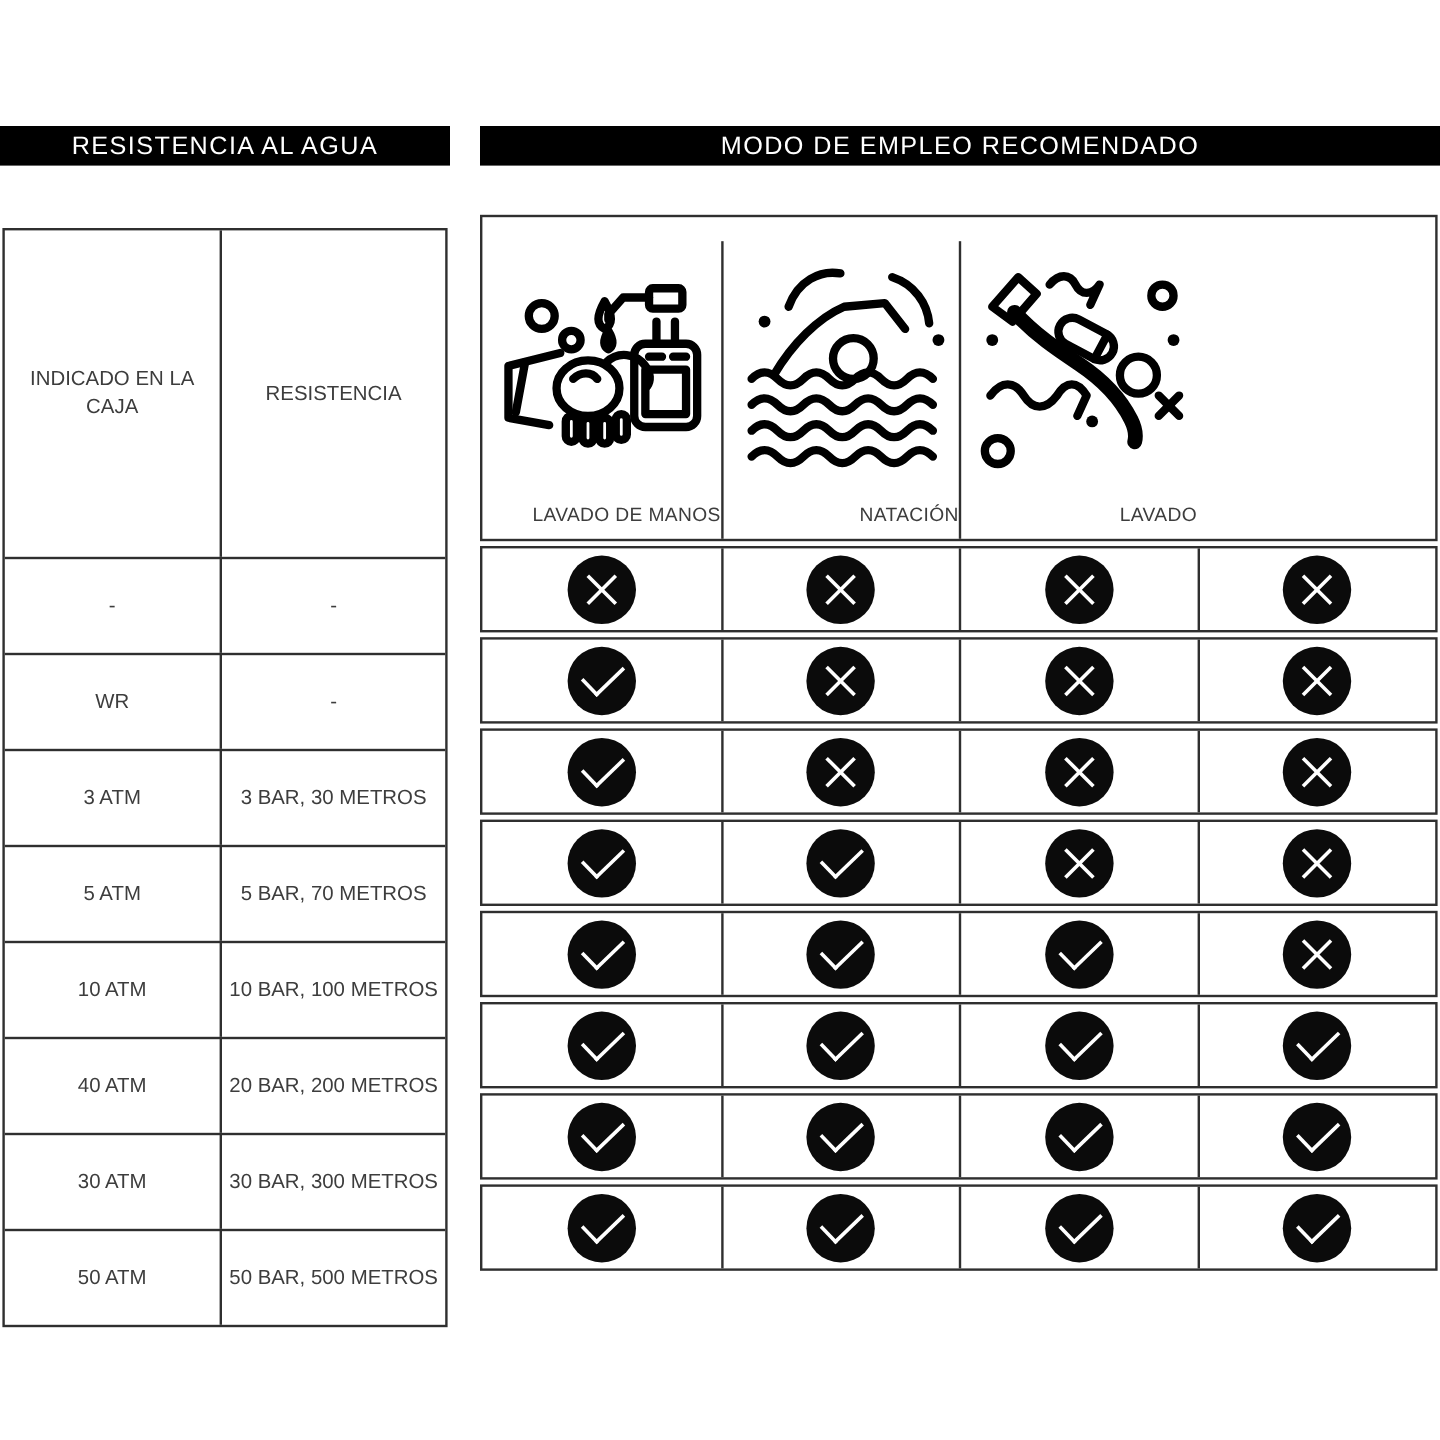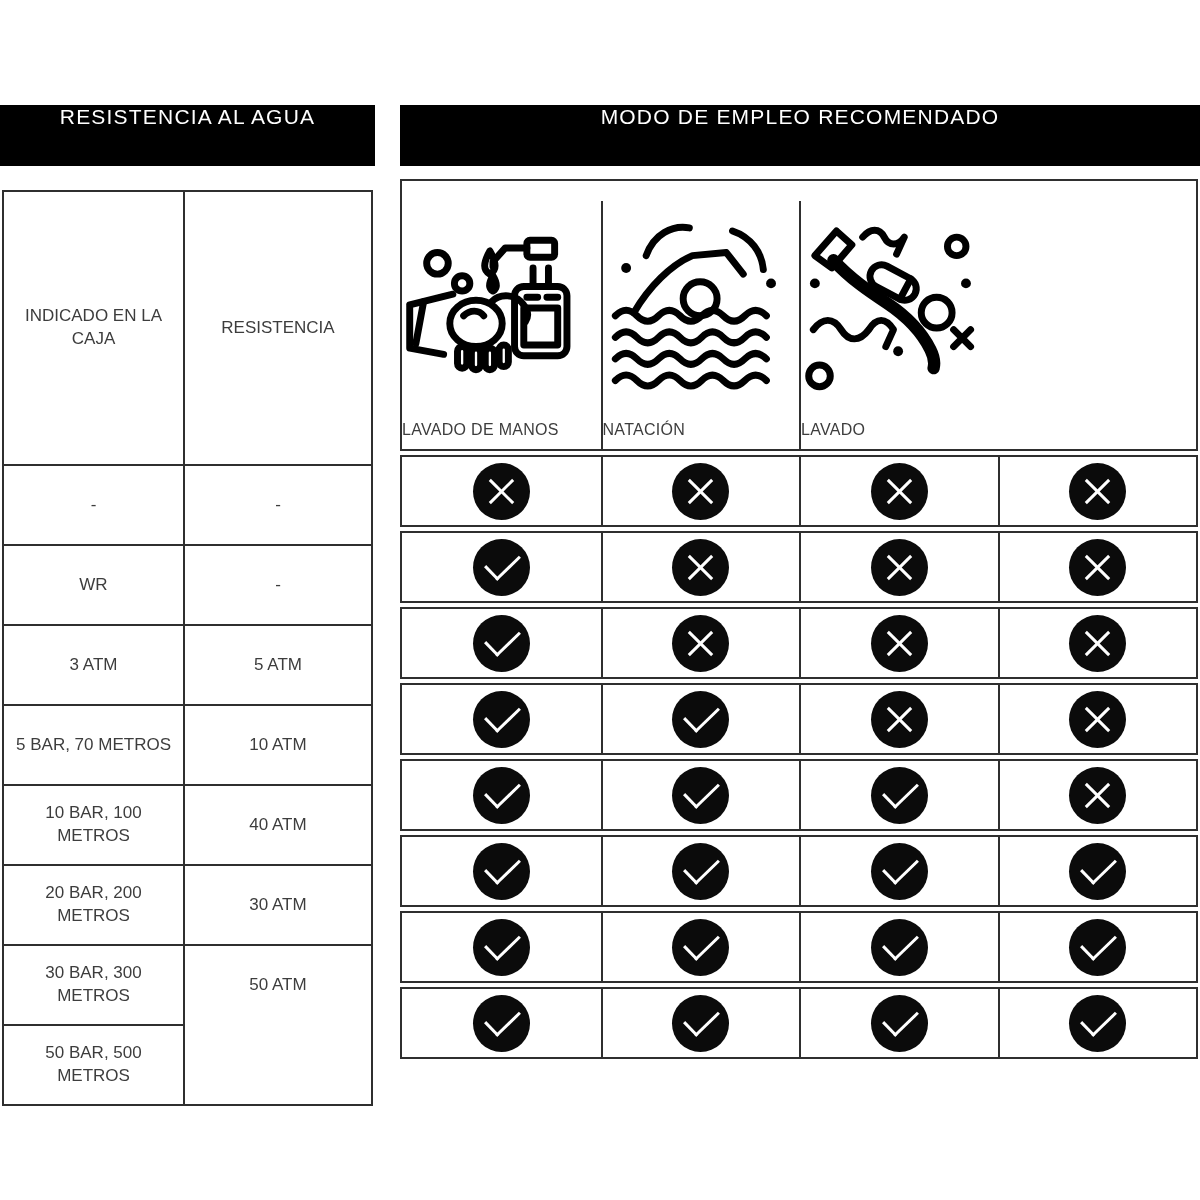--- a/index.html
+++ b/index.html
@@ -8,38 +8,38 @@
     --bar-bg:#000000;
     --bar-text:#ffffff;
     --badge-bg:#0b0b0b;
   }
   *{box-sizing:border-box;margin:0;padding:0;}
   html,body{background:#ffffff;}
   body{font-family:"Liberation Sans","DejaVu Sans",sans-serif;}
   .page{position:relative;width:1200px;height:1200px;background:#ffffff;overflow:hidden;}
 
   
-  .bar{position:absolute;top:105px;height:61px;background:var(--bar-bg);color:var(--bar-text);
-       display:flex;justify-content:center;font-size:21px;letter-spacing:1.2px;font-weight:400;}
+  .bar{position:absolute;top:105px;height:33px;background:var(--bar-bg);color:var(--bar-text);
+       display:flex;align-items:center;justify-content:center;font-size:21px;letter-spacing:1.2px;font-weight:400;}
   .bar-left{left:0;width:375px;}
   .bar-right{left:400px;width:800px;}
 
   
   .res-table{position:absolute;left:2px;top:190px;width:371px;border:2px solid var(--border);
              display:grid;grid-template-columns:181px 1fr;grid-template-rows:272px repeat(8,80px);}
   .res-cell{display:flex;align-items:center;justify-content:center;text-align:center;
             color:var(--text);font-size:17px;line-height:1.35;padding:4px;}
   .res-cell:nth-child(odd){border-right:2px solid var(--border);}
   .res-cell:nth-child(n+3){border-top:2px solid var(--border);}
   .res-head span{max-width:150px;display:inline-block;}
 
   
   .use-table{position:absolute;left:400px;top:179px;width:798px;}
   .use-head{height:272px;border:2px solid var(--border);display:grid;grid-template-columns:repeat(4,1fr);}
-  .use-col{display:flex;flex-direction:column;align-items:flex-start;justify-content:flex-end;padding-bottom:10px;margin-top:20px;}
+  .use-col{display:flex;flex-direction:column;align-items:flex-end;justify-content:flex-end;padding-bottom:10px;margin-top:20px;}
   .use-col + .use-col{border-left:2px solid var(--border);}
   .use-col svg{margin-bottom:22px;}
   .use-label{font-size:16px;color:var(--text);letter-spacing:.3px;white-space:nowrap;}
   .use-row{height:72px;margin-top:4px;border:2px solid var(--border);display:grid;grid-template-columns:repeat(4,1fr);}
   .use-cell{display:flex;align-items:center;justify-content:center;}
   .use-cell + .use-cell{border-left:2px solid var(--border);}
 
   
   .badge{position:relative;width:57px;height:57px;border-radius:50%;background:var(--badge-bg);}
   .badge.check::after{content:"";position:absolute;left:13px;top:14px;width:30px;height:16px;
@@ -70,20 +70,21 @@
       </div>
     <div class="res-cell res-head">
         <span>RESISTENCIA</span>
       </div>
 
     <div class="res-cell">-</div>
     <div class="res-cell">-</div>
     <div class="res-cell">WR</div>
     <div class="res-cell">-</div>
     <div class="res-cell">3 ATM</div>
+    <div class="res-cell">3 BAR, 30 METROS</div>
     <div class="res-cell">5 ATM</div>
     <div class="res-cell">5 BAR, 70 METROS</div>
     <div class="res-cell">10 ATM</div>
     <div class="res-cell">10 BAR, 100 METROS</div>
     <div class="res-cell">40 ATM</div>
     <div class="res-cell">20 BAR, 200 METROS</div>
     <div class="res-cell">30 ATM</div>
     <div class="res-cell">30 BAR, 300 METROS</div>
     <div class="res-cell">50 ATM</div>
     <div class="res-cell">50 BAR, 500 METROS</div>

